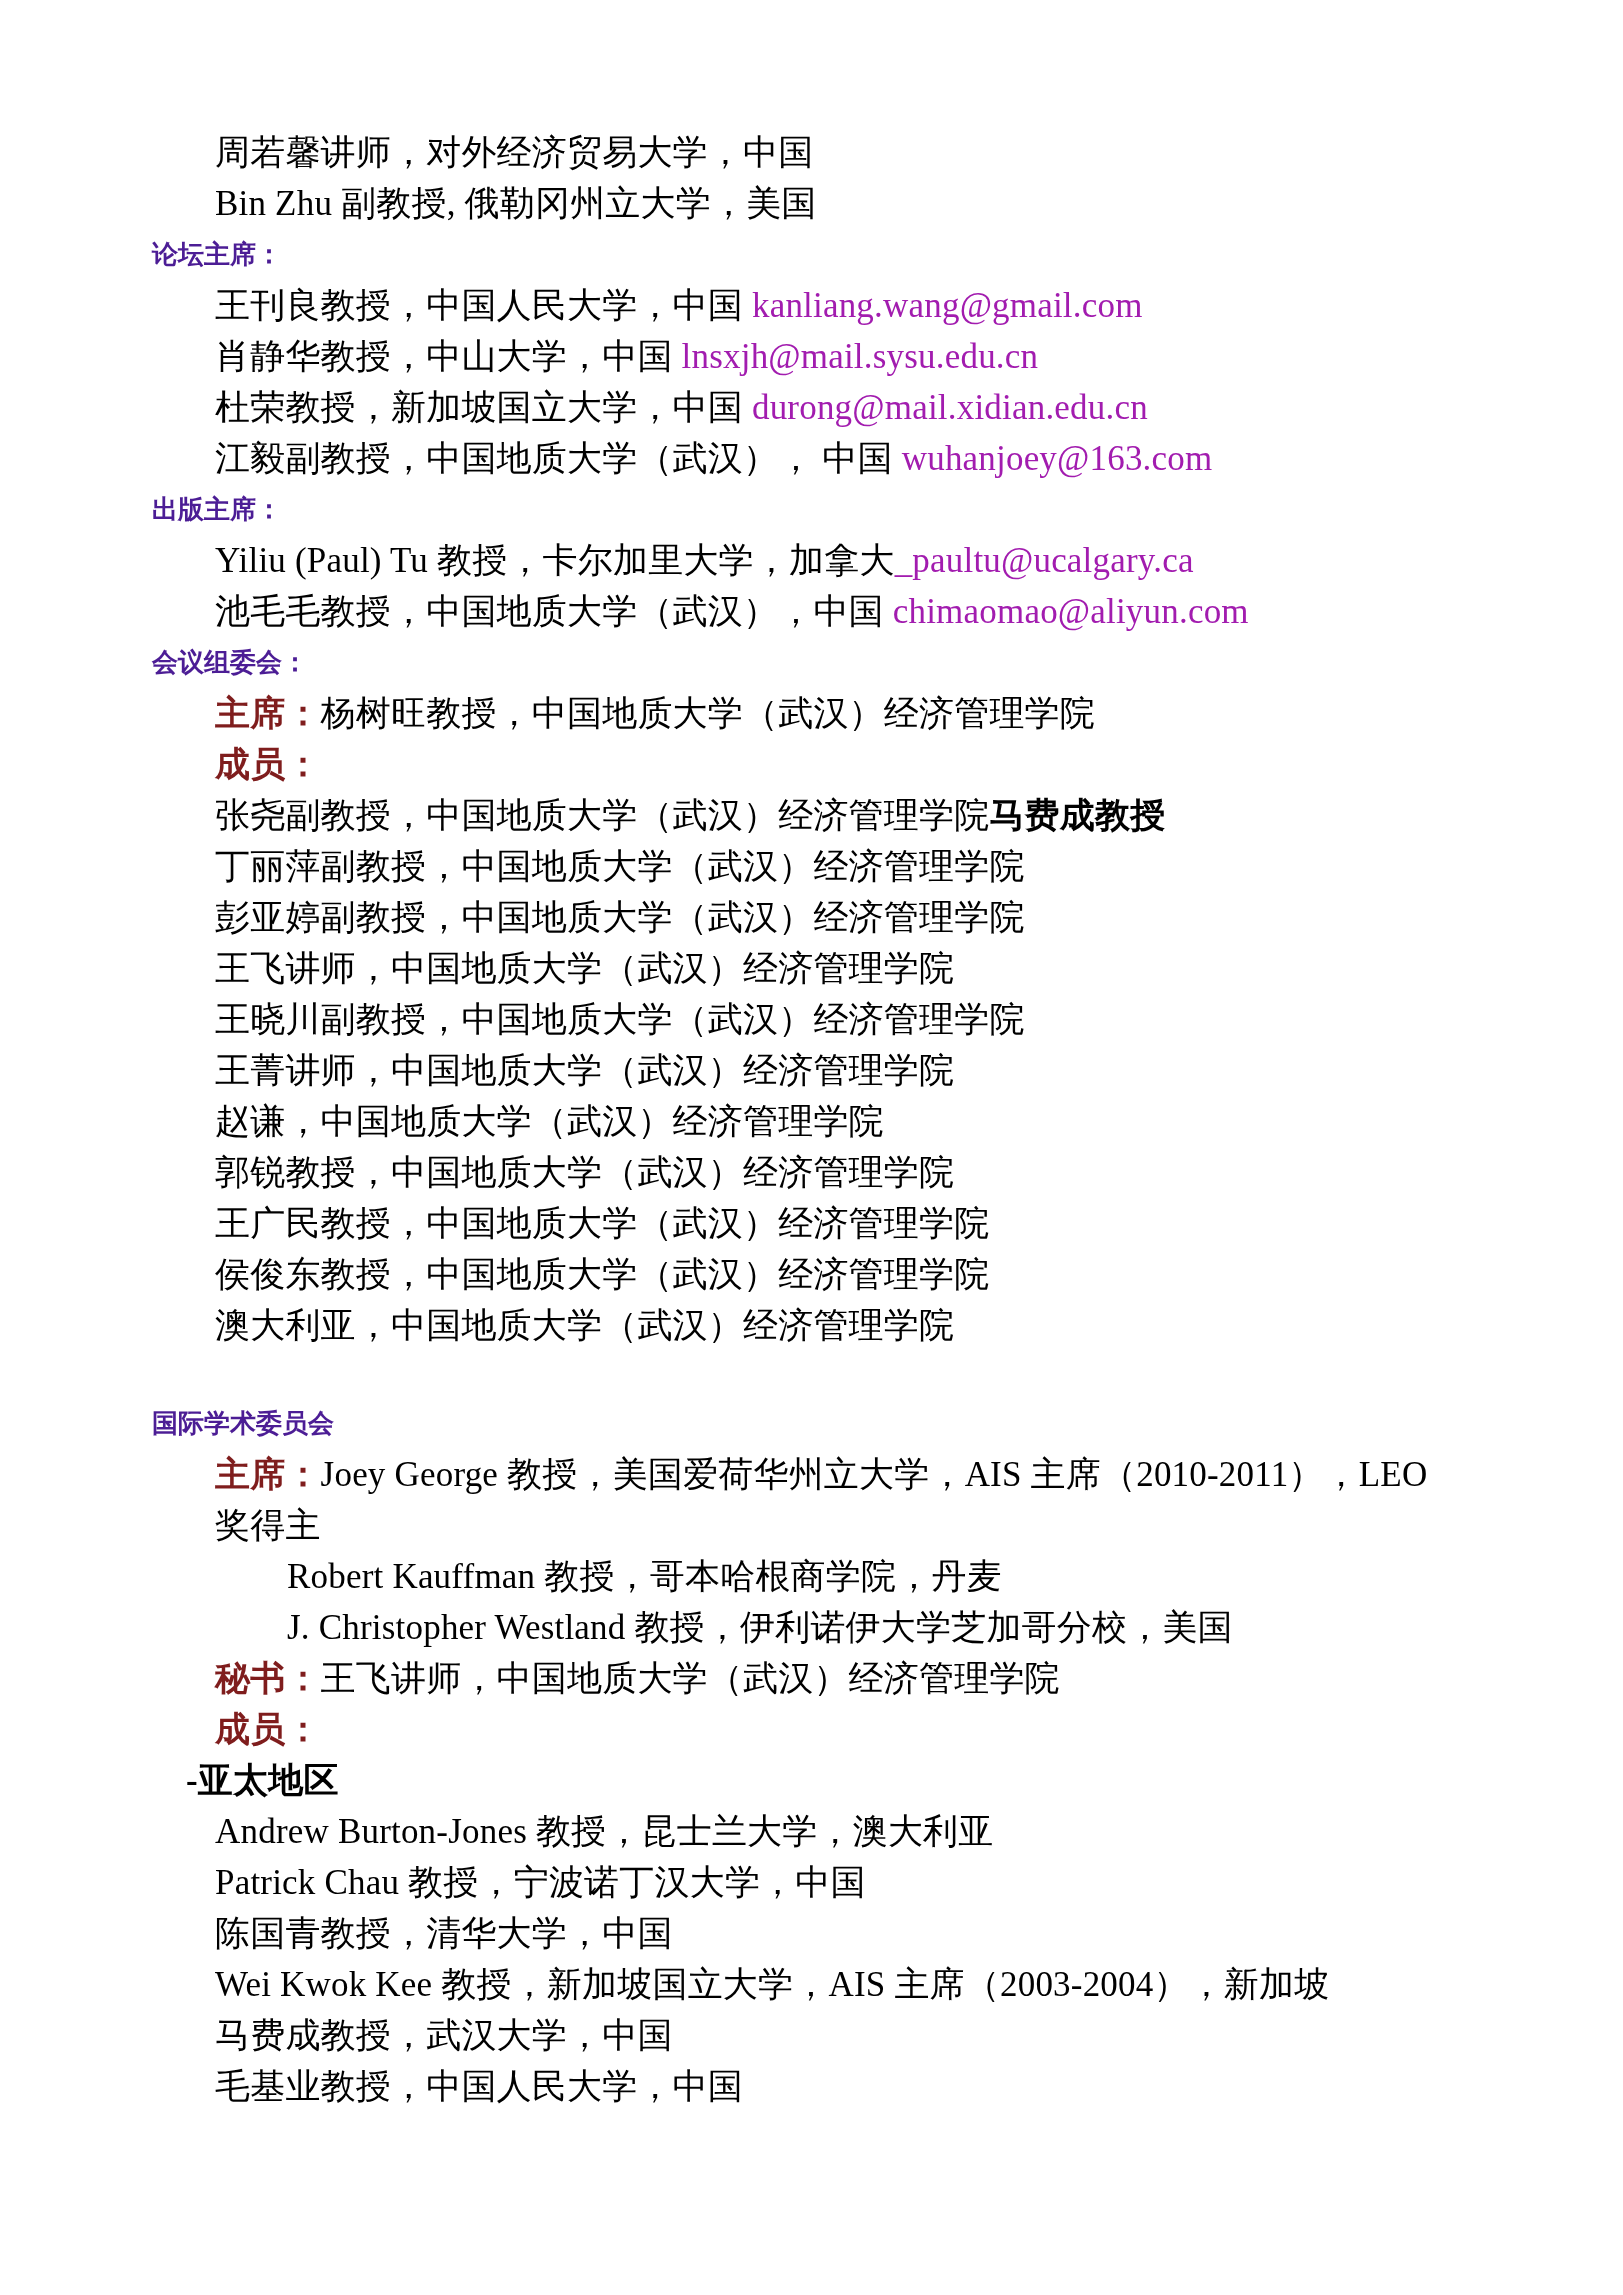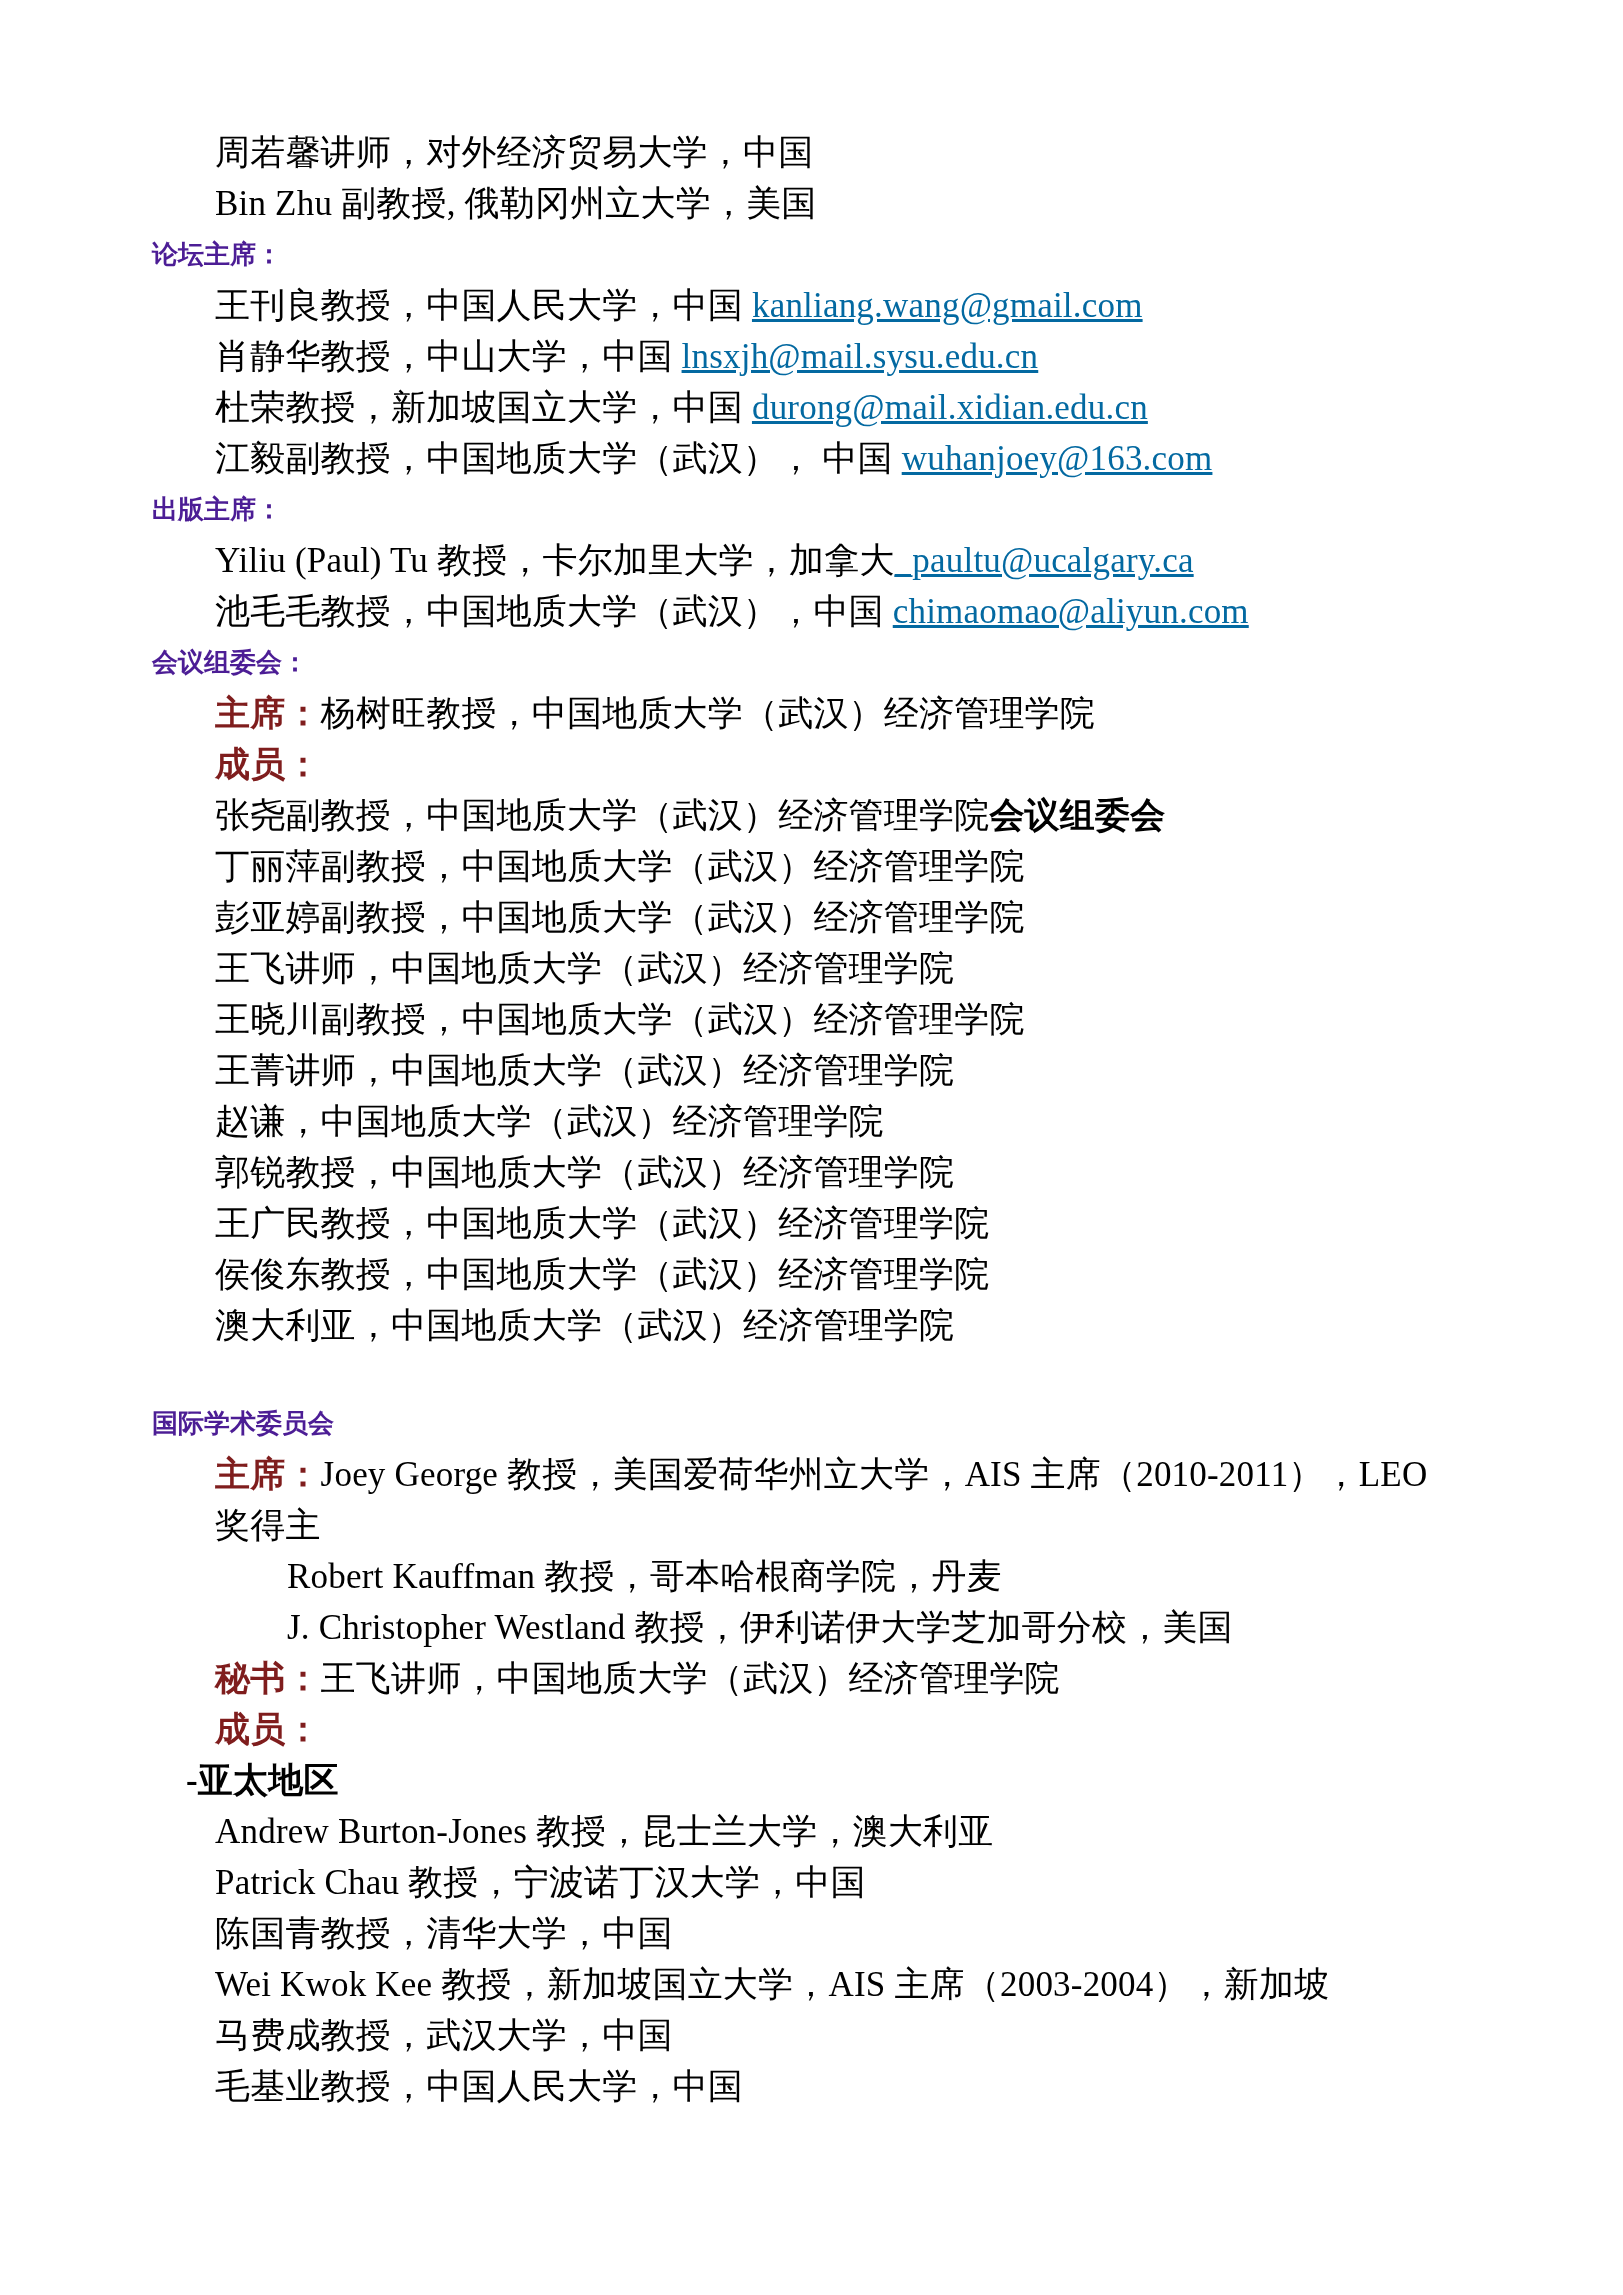--- a/index.html
+++ b/index.html
@@ -32,22 +32,21 @@
     color: #4c1d95;
     font-weight: bold;
     font-size: 26px;
     line-height: 51px;
   }
   .label-red {
     color: #7f1d1d;
     font-weight: bold;
   }
   .link {
-    color: #0369a1;
-    text-decoration: underline;
+    color: #a21caf;
   }
   .bold-black { font-weight: bold; }
   .spacer { height: 47px; }
   .inline { display: inline; }
 </style>
 </head>
 <body>
 
 <div class="page">
 
@@ -61,21 +60,21 @@
   <div class="line indent1"><span class="inline">江毅副教授，中国地质大学（武汉）， 中国 </span><span class="link">wuhanjoey@163.com</span></div>
 
   <div class="heading-red">出版主席：</div>
   <div class="line indent1"><span class="inline">Yiliu (Paul) Tu 教授，卡尔加里大学，加拿大</span><span class="link">_paultu@ucalgary.ca</span></div>
   <div class="line indent1"><span class="inline">池毛毛教授，中国地质大学（武汉），中国 </span><span class="link">chimaomao@aliyun.com</span></div>
 
   <div class="heading-red">会议组委会：</div>
   <div class="line indent1"><span class="label-red">主席：</span><span class="inline">杨树旺教授，中国地质大学（武汉）经济管理学院</span></div>
   <div class="line indent1"><span class="label-red">成员：</span></div>
 
-  <div class="line indent1"><span class="inline">张尧副教授，中国地质大学（武汉）经济管理学院</span><span class="bold-black">会议组委会</span></div>
+  <div class="line indent1"><span class="inline">张尧副教授，中国地质大学（武汉）经济管理学院</span><span class="bold-black">马费成教授</span></div>
   <div class="line indent1">丁丽萍副教授，中国地质大学（武汉）经济管理学院</div>
   <div class="line indent1">彭亚婷副教授，中国地质大学（武汉）经济管理学院</div>
   <div class="line indent1">王飞讲师，中国地质大学（武汉）经济管理学院</div>
   <div class="line indent1">王晓川副教授，中国地质大学（武汉）经济管理学院</div>
   <div class="line indent1">王菁讲师，中国地质大学（武汉）经济管理学院</div>
   <div class="line indent1">赵谦，中国地质大学（武汉）经济管理学院</div>
   <div class="line indent1">郭锐教授，中国地质大学（武汉）经济管理学院</div>
   <div class="line indent1">王广民教授，中国地质大学（武汉）经济管理学院</div>
   <div class="line indent1">侯俊东教授，中国地质大学（武汉）经济管理学院</div>
   <div class="line indent1">澳大利亚，中国地质大学（武汉）经济管理学院</div>

